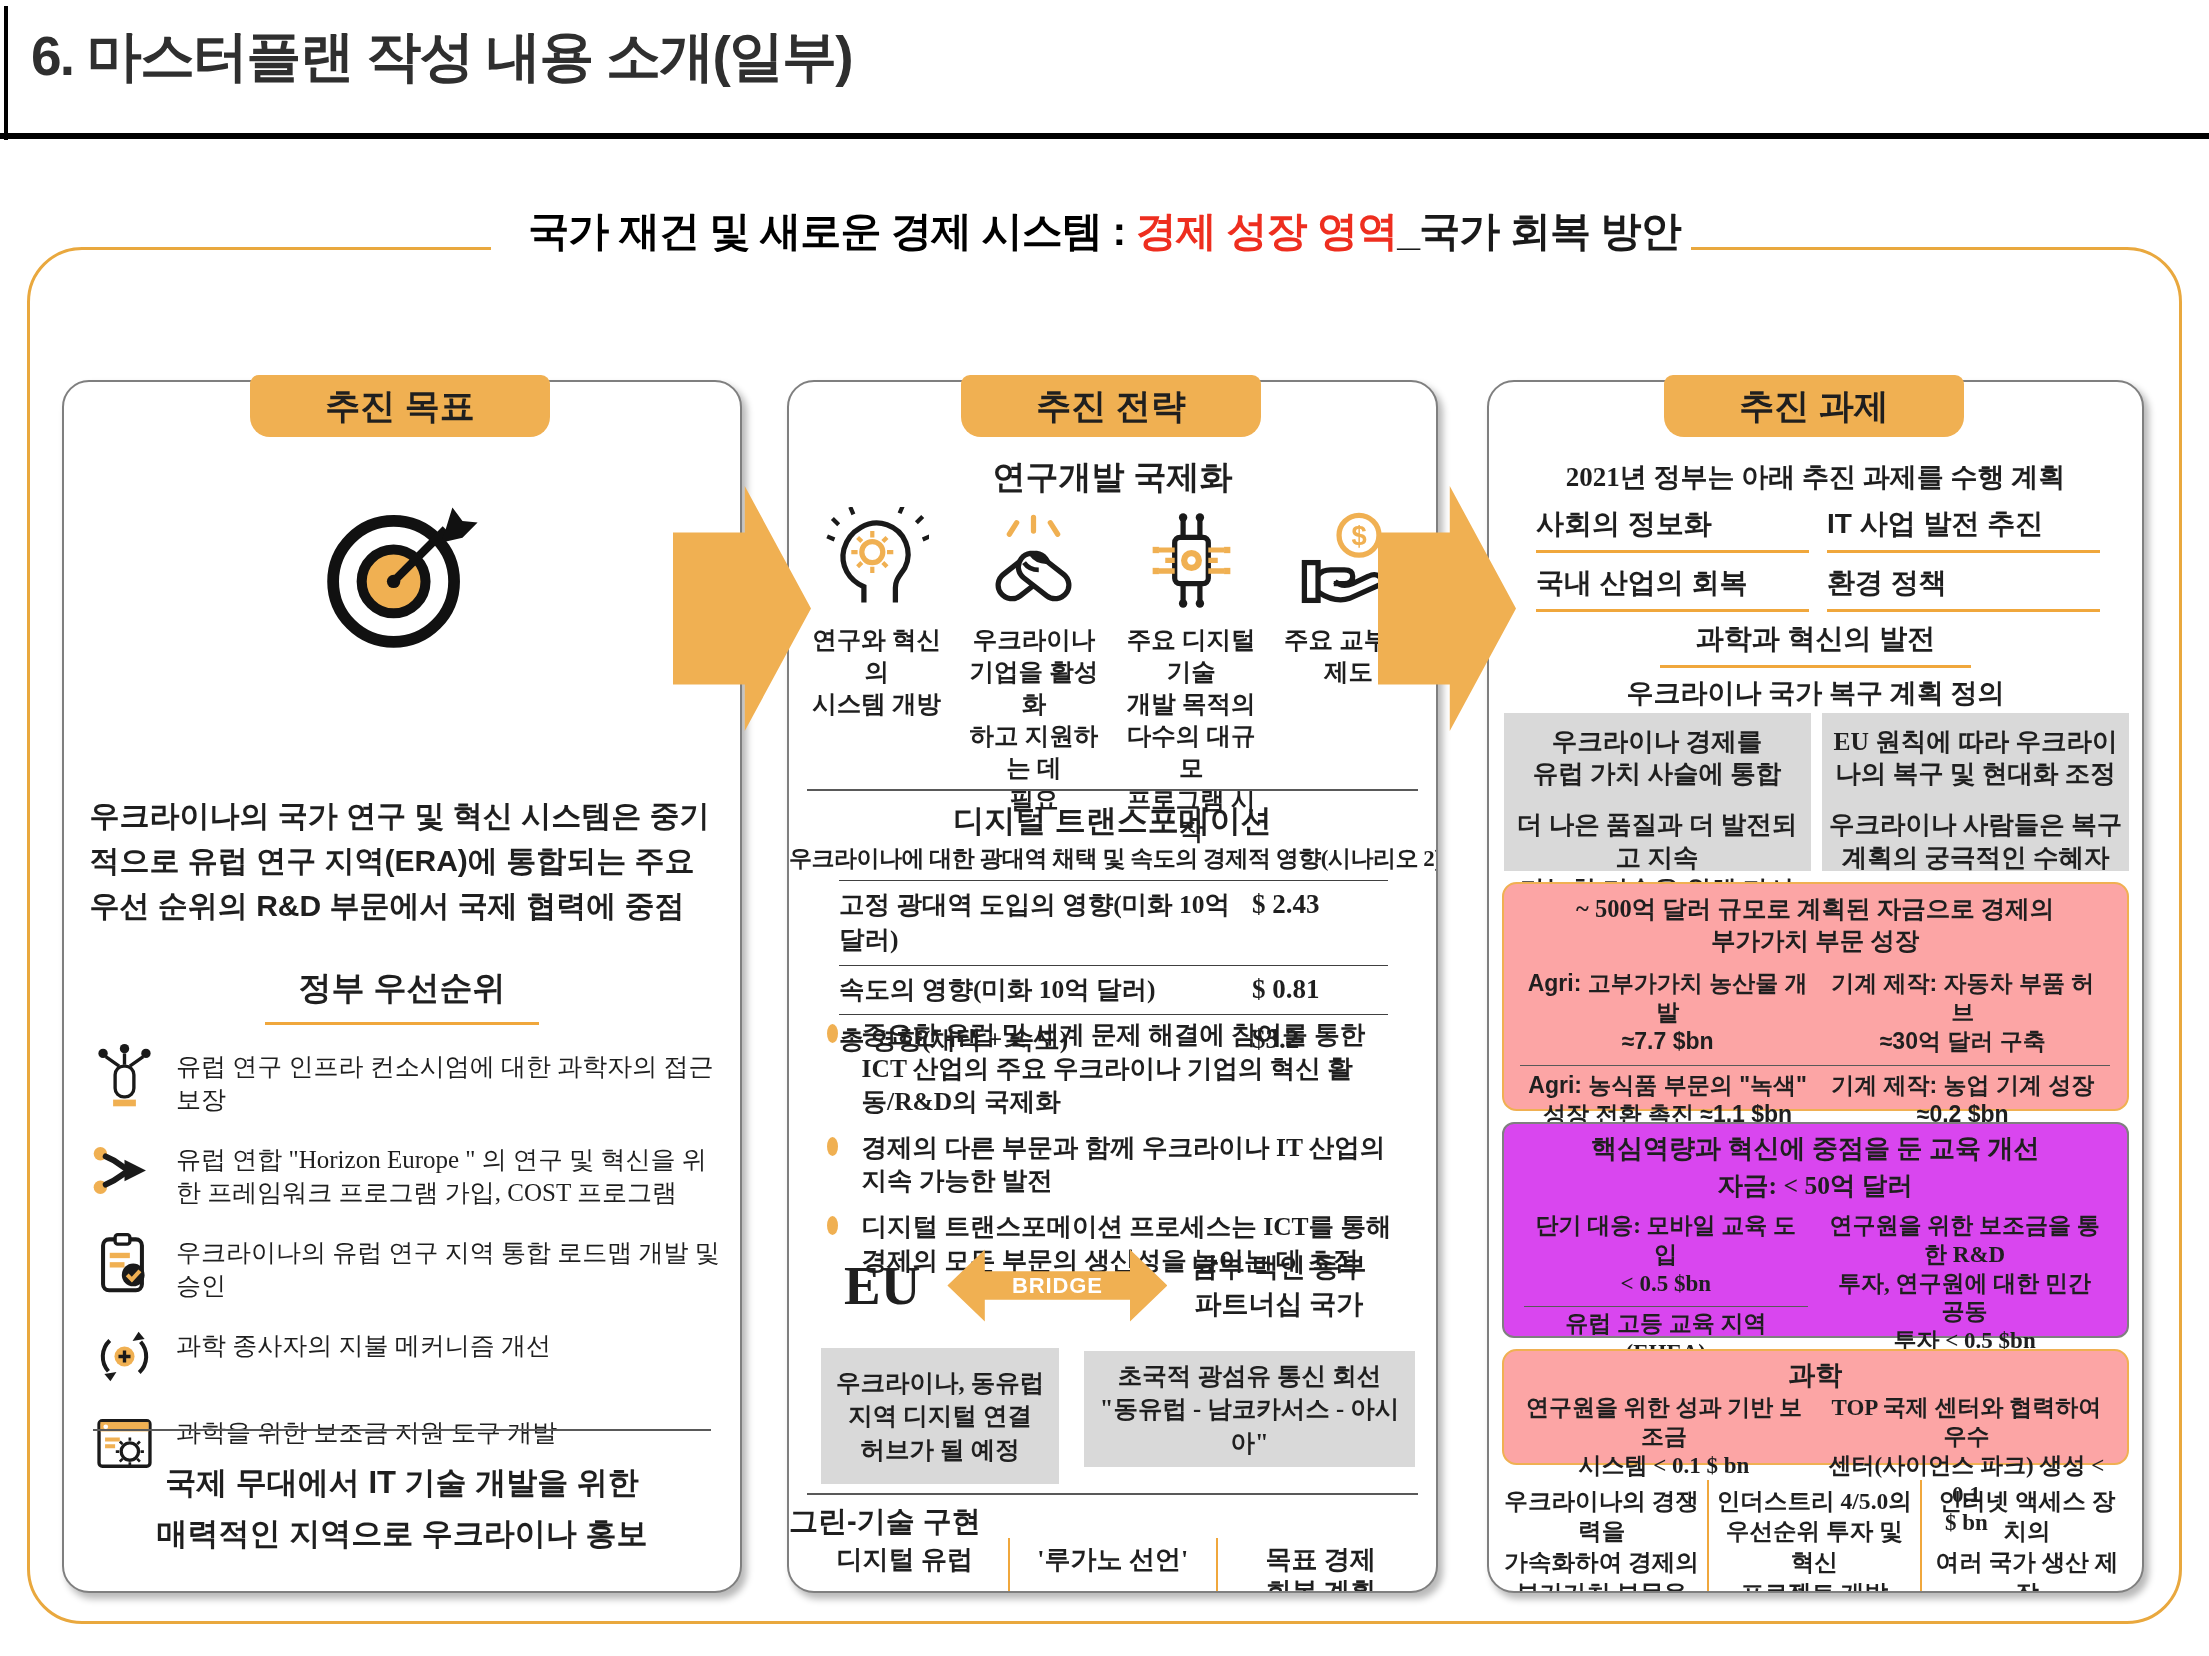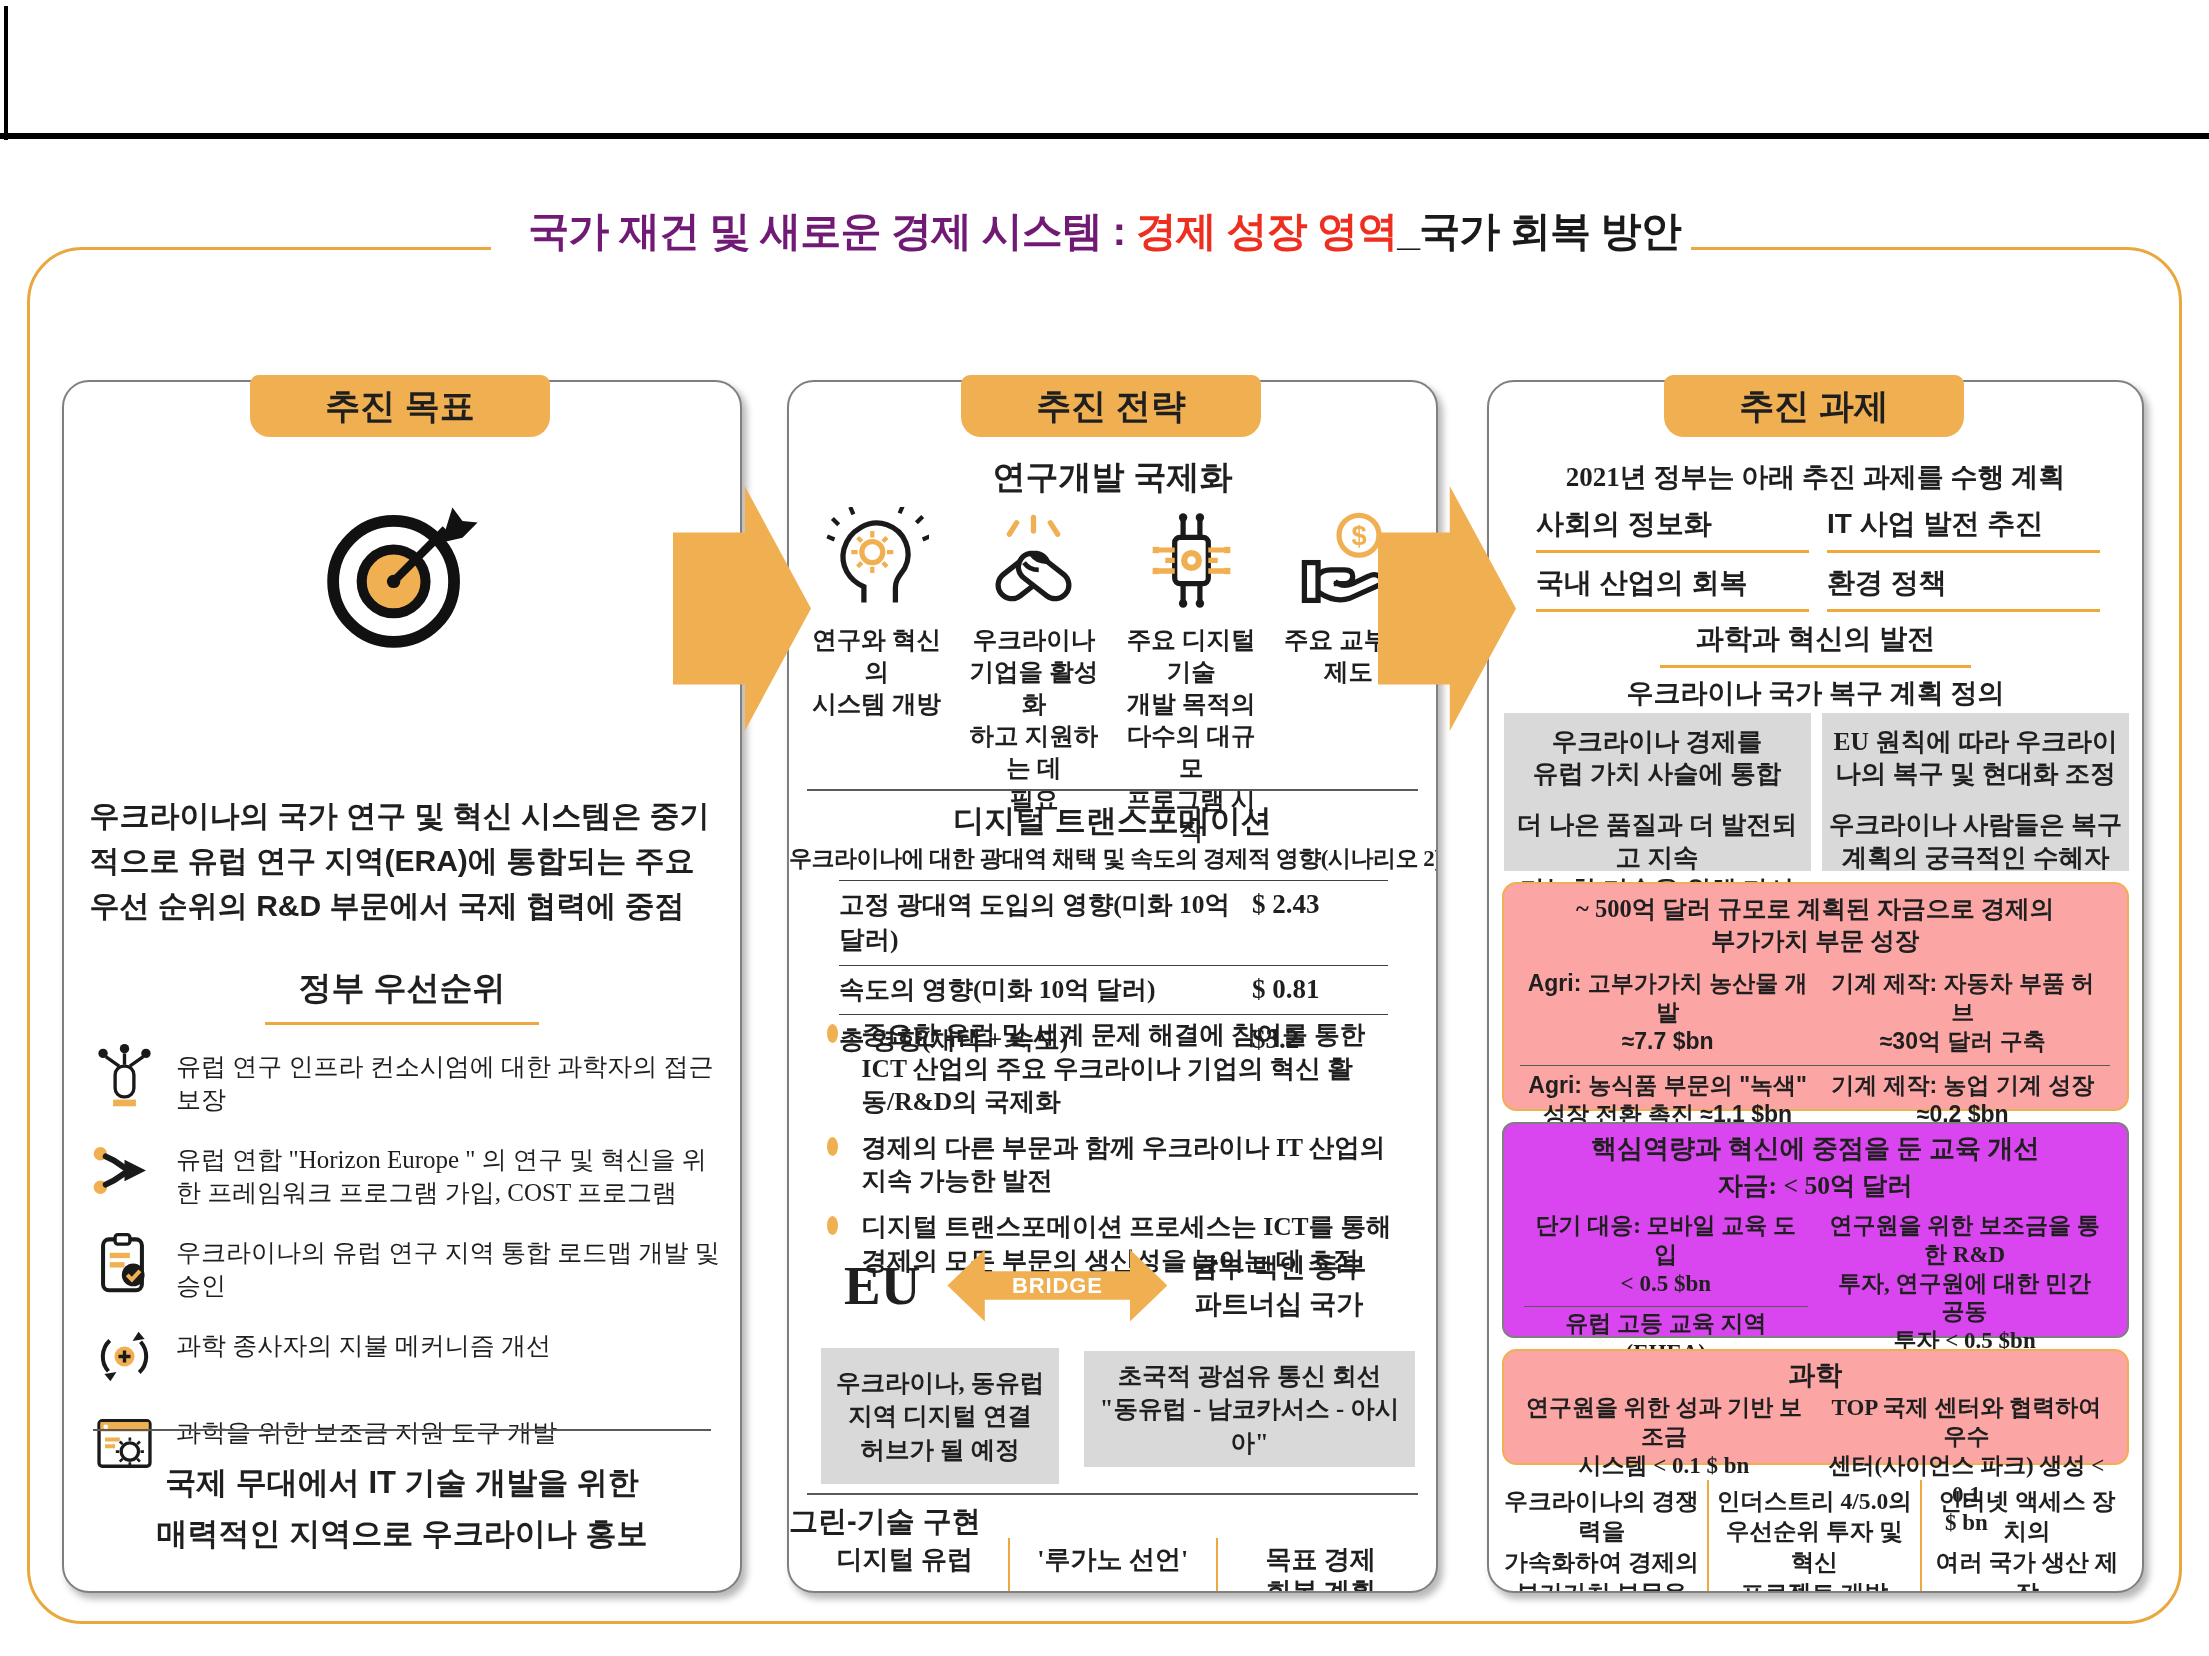--- a/index.html
+++ b/index.html
@@ -112,28 +112,29 @@
   .eb-cell.rule{border-bottom:1.8px solid #595959;}
   #sci-box{left:12.7px;top:967px;width:627px;height:116px;}
   .sb-title{margin-top:5.5px;text-align:center;font-family:"Liberation Serif",serif;font-size:27px;font-weight:700;}
   .sb-grid{display:flex;margin:1.8px 9px 0;}
   .sb-cell{flex:1;text-align:center;font-family:"Liberation Serif",serif;font-size:23px;font-weight:600;line-height:1.25;padding:0 5.5px;}
   .t-bottom{left:7.3px;top:1098px;width:636px;display:flex;}
   .tb-cell{flex:1;text-align:center;font-family:"Liberation Serif",serif;font-size:23.6px;font-weight:700;
            line-height:1.3;padding:5.5px 5.5px 36px;}
   .tb-cell + .tb-cell{border-left:2.7px solid #F0A73C;}
 
-  .blue{color:#701a75;} .red{color:#EE2E1F;} .blk{color:#1a1a1a;}
+  .blue{color:#000000;} .red{color:#EE2E1F;} .blk{color:#1a1a1a;}
 </style>
 </head>
 <body>
 
 <div id="canvas">
 
   <div class="abs title-leftbar"></div>
+  <div class="abs page-title">6. 마스터플랜 작성 내용 소개(일부)</div>
   <div class="abs title-underline"></div>
 
   <div class="abs frame"></div>
   <div class="abs frame-gap"></div>
   <div class="abs subtitle">
     <span class="blue">국가 재건 및 새로운 경제 시스템 : </span><span class="red">경제 성장 영역</span><span class="blk">_국가 회복 방안</span>
   </div>
 
   <div class="abs col-arrow" id="arrow-1"></div>
   <div class="abs col-arrow" id="arrow-2"></div>

